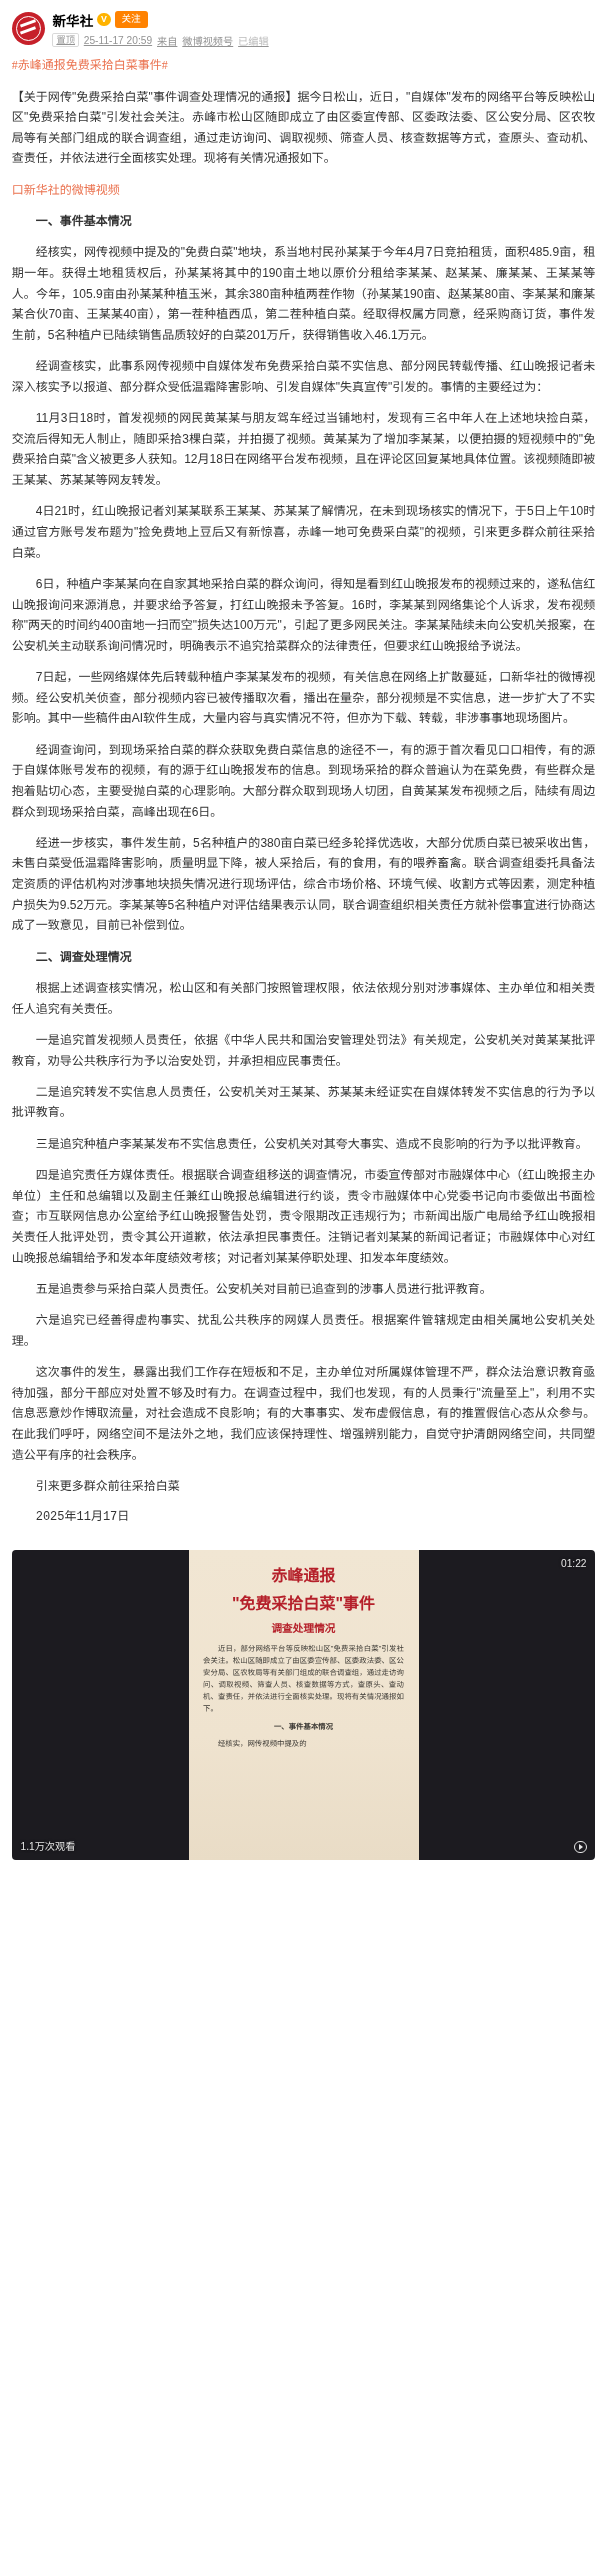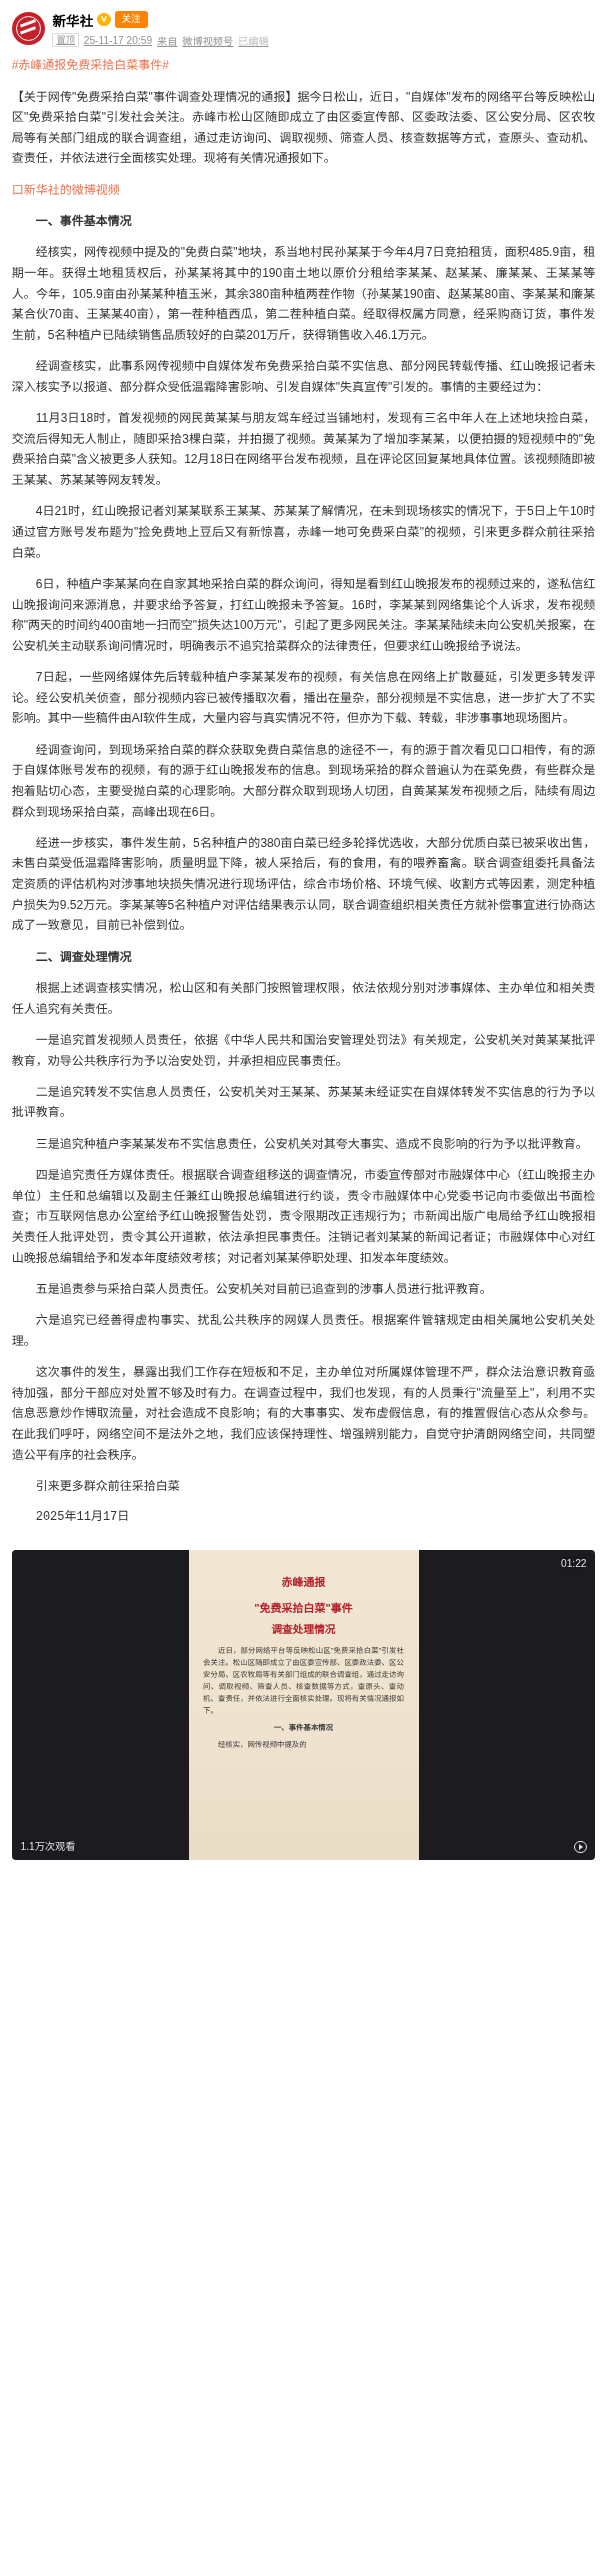--- a/index.html
+++ b/index.html
@@ -129,21 +129,21 @@
   }
   .sign {
     text-indent: 2em;
     margin-top: 13.6px;
   }
   .date {
     text-indent: 2em;
     margin: 9.7px 0 11.7px 0;
     font-family: Liberation Mono, monospace;
   }
-  .firstline { margin-bottom: 8.8px; }
+  .firstline { margin-bottom: 8.8px; font-family: Liberation Serif, serif; }
 
   
   .videocard {
     margin: 3.9px 11.7px 0 11.7px;
     position: relative;
     background: #1c1b20;
     border-radius: 3.9px;
     overflow: hidden;
     height: 310px;
   }
@@ -154,24 +154,23 @@
     top: 0;
     width: 230px;
     height: 310px;
     background: linear-gradient(180deg,#f1e6d3 0%, #efe3cf 60%, #e9dcc6 100%);
     padding: 13.6px 14.6px;
   }
   .vid-title {
     text-align: center;
     color: #b5202a;
     font-weight: bold;
-    font-size: 11px;
+    font-size: 16px;
     line-height: 1.5;
     margin-bottom: 3.9px;
-    margin-top: 10px;
   }
   .vid-sub {
     text-align: center;
     color: #b5202a;
     font-weight: bold;
     font-size: 10.7px;
     line-height: 1.5;
     margin-bottom: 7.8px;
   }
   .vid-body {
@@ -250,21 +249,21 @@
 
     <p><span class="bluelink">口新华社的微博视频</span></p>
 
     <p class="hdg">一、事件基本情况</p>
 
     <p class="indent">经核实，网传视频中提及的"免费白菜"地块，系当地村民孙某某于今年4月7日竞拍租赁，面积485.9亩，租期一年。获得土地租赁权后，孙某某将其中的190亩土地以原价分租给李某某、赵某某、廉某某、王某某等人。今年，105.9亩由孙某某种植玉米，其余380亩种植两茬作物（孙某某190亩、赵某某80亩、李某某和廉某某合伙70亩、王某某40亩），第一茬种植西瓜，第二茬种植白菜。经取得权属方同意，经采购商订货，事件发生前，5名种植户已陆续销售品质较好的白菜201万斤，获得销售收入46.1万元。</p>
     <p class="indent">经调查核实，此事系网传视频中自媒体发布免费采拾白菜不实信息、部分网民转载传播、红山晚报记者未深入核实予以报道、部分群众受低温霜降害影响、引发自媒体"失真宣传"引发的。事情的主要经过为：</p>
     <p class="indent">11月3日18时，首发视频的网民黄某某与朋友驾车经过当铺地村，发现有三名中年人在上述地块捡白菜，交流后得知无人制止，随即采拾3棵白菜，并拍摄了视频。黄某某为了增加李某某，以便拍摄的短视频中的"免费采拾白菜"含义被更多人获知。12月18日在网络平台发布视频，且在评论区回复某地具体位置。该视频随即被王某某、苏某某等网友转发。</p>
     <p class="indent">4日21时，红山晚报记者刘某某联系王某某、苏某某了解情况，在未到现场核实的情况下，于5日上午10时通过官方账号发布题为"捡免费地上豆后又有新惊喜，赤峰一地可免费采白菜"的视频，引来更多群众前往采拾白菜。</p>
     <p class="indent">6日，种植户李某某向在自家其地采拾白菜的群众询问，得知是看到红山晚报发布的视频过来的，遂私信红山晚报询问来源消息，并要求给予答复，打红山晚报未予答复。16时，李某某到网络集论个人诉求，发布视频称"两天的时间约400亩地一扫而空"损失达100万元"，引起了更多网民关注。李某某陆续未向公安机关报案，在公安机关主动联系询问情况时，明确表示不追究拾菜群众的法律责任，但要求红山晚报给予说法。</p>
-    <p class="indent">7日起，一些网络媒体先后转载种植户李某某发布的视频，有关信息在网络上扩散蔓延，引发更多转发评论。经公安机关侦查，部分视频内容已被传播取次看，播出在量杂，部分视频是不实信息，进一步扩大了不实影响。其中一些稿件由AI软件生成，大量内容与真实情况不符，但亦为下载、转载，非涉事事地现场图片。</p>
+    <p class="indent">7日起，一些网络媒体先后转载种植户李某某发布的视频，有关信息在网络上扩散蔓延，口新华社的微博视频。经公安机关侦查，部分视频内容已被传播取次看，播出在量杂，部分视频是不实信息，进一步扩大了不实影响。其中一些稿件由AI软件生成，大量内容与真实情况不符，但亦为下载、转载，非涉事事地现场图片。</p>
     <p class="indent">经调查询问，到现场采拾白菜的群众获取免费白菜信息的途径不一，有的源于首次看见口口相传，有的源于自媒体账号发布的视频，有的源于红山晚报发布的信息。到现场采拾的群众普遍认为在菜免费，有些群众是抱着贴切心态，主要受抛白菜的心理影响。大部分群众取到现场人切团，自黄某某发布视频之后，陆续有周边群众到现场采拾白菜，高峰出现在6日。</p>
     <p class="indent">经进一步核实，事件发生前，5名种植户的380亩白菜已经多轮择优选收，大部分优质白菜已被采收出售，未售白菜受低温霜降害影响，质量明显下降，被人采拾后，有的食用，有的喂养畜禽。联合调查组委托具备法定资质的评估机构对涉事地块损失情况进行现场评估，综合市场价格、环境气候、收割方式等因素，测定种植户损失为9.52万元。李某某等5名种植户对评估结果表示认同，联合调查组织相关责任方就补偿事宜进行协商达成了一致意见，目前已补偿到位。</p>
 
     <p class="hdg">二、调查处理情况</p>
 
     <p class="indent">根据上述调查核实情况，松山区和有关部门按照管理权限，依法依规分别对涉事媒体、主办单位和相关责任人追究有关责任。</p>
     <p class="indent">一是追究首发视频人员责任，依据《中华人民共和国治安管理处罚法》有关规定，公安机关对黄某某批评教育，劝导公共秩序行为予以治安处罚，并承担相应民事责任。</p>
     <p class="indent">二是追究转发不实信息人员责任，公安机关对王某某、苏某某未经证实在自媒体转发不实信息的行为予以批评教育。</p>
     <p class="indent">三是追究种植户李某某发布不实信息责任，公安机关对其夸大事实、造成不良影响的行为予以批评教育。</p>
     <p class="indent">四是追究责任方媒体责任。根据联合调查组移送的调查情况，市委宣传部对市融媒体中心（红山晚报主办单位）主任和总编辑以及副主任兼红山晚报总编辑进行约谈，责令市融媒体中心党委书记向市委做出书面检查；市互联网信息办公室给予红山晚报警告处罚，责令限期改正违规行为；市新闻出版广电局给予红山晚报相关责任人批评处罚，责令其公开道歉，依法承担民事责任。注销记者刘某某的新闻记者证；市融媒体中心对红山晚报总编辑给予和发本年度绩效考核；对记者刘某某停职处理、扣发本年度绩效。</p>

